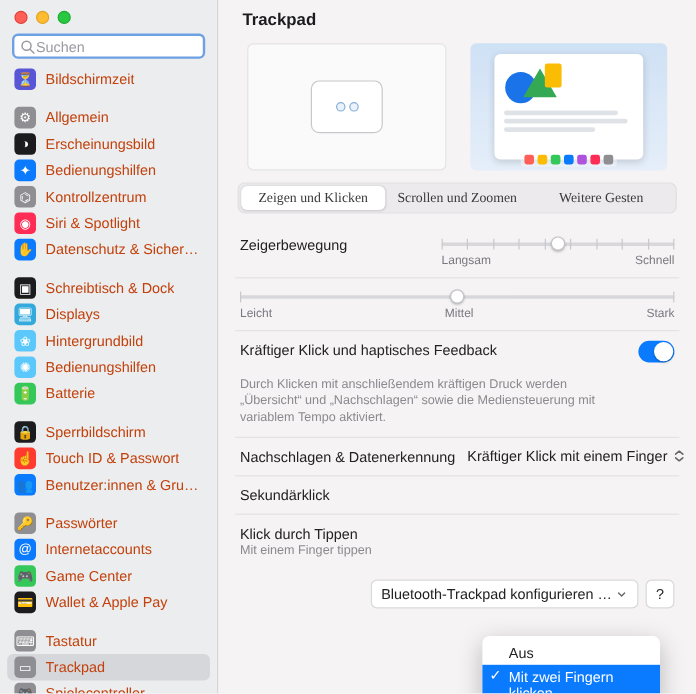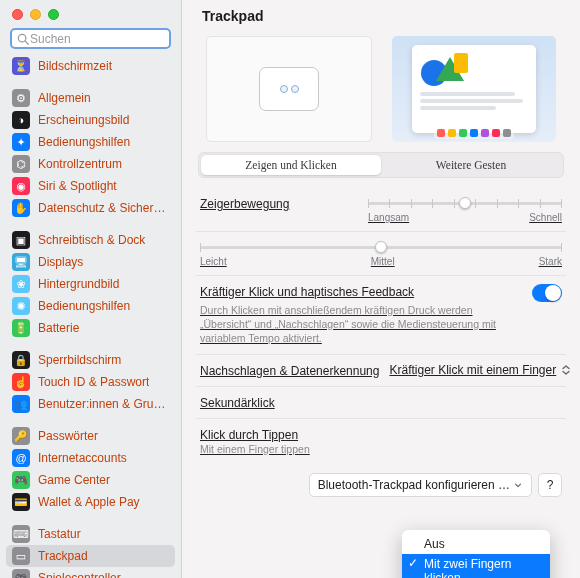--- a/index.html
+++ b/index.html
@@ -31,40 +31,40 @@
   .trackpad .dot2 { width: 8px; height: 8px; border: 1.5px solid #8aaed8; border-radius: 50%; background: #eaf2fb; }
   .pv-right { background: linear-gradient(#cfe1f5,#e5eef9); display: flex; align-items: center; justify-content: center; position: relative; overflow: hidden; }
   .window { width: 124px; height: 88px; background: #fff; border-radius: 5px; box-shadow: 0 2px 6px rgba(0,0,0,.15); padding: 6px 8px; display: flex; flex-direction: column; gap: 3px; }
   .window .shapes { display:flex; align-items:flex-end; gap:4px; margin-bottom:2px;}
   .window .line { height: 4px; background: #dfe3e8; border-radius: 2px; }
   .dock { position: absolute; bottom: 3px; display: flex; gap: 3px; background: rgba(255,255,255,.4); padding: 2px 3px; border-radius: 3px; }
   .dock span { width: 8px; height: 8px; border-radius: 2px; }
   .segment { display: flex; background: #eceaec; border-radius: 6px; padding: 2px; margin: 0 2px 8px 2px; border:1px solid #e0dfe2; }
   .seg-btn { flex: 1; text-align: center; font-size: 11.5px; padding: 4px 0; border-radius: 5px; color: #3a3a3c; cursor: default; font-family: Liberation Serif, serif; }
   .seg-btn.active { background: #fff; box-shadow: 0 0.5px 2px rgba(0,0,0,.15); }
-  .rows { padding: 2px 0 0 0; text-decoration: underline; }
+  .rows { padding: 2px 0 0 0; }
   .row { border-top: 1px solid #e3e2e5; padding: 8px 4px; display: flex; align-items: flex-start; }
   .row:first-child { border-top: none; }
   .row .rl { flex: 0 0 168px; font-size: 12px; color: #222; padding-top: 1px; }
   .row .rr { flex: 1; justify-content: center; }
   .row .sub { font-size: 10.5px; color: #8a8a8e; margin-top: 1px; }
   .slider-wrap { display: flex; flex-direction: column; gap: 2px; }
   .slider { position: relative; height: 14px; }
   .track { position: absolute; left: 0; right: 0; top: 6px; height: 3px; background: #d8d8db; border-radius: 2px; }
   .ticks { position: absolute; left: 0; right: 0; top: 3px; display: flex; justify-content: space-between; }
   .ticks span { width: 1px; height: 9px; background: #c9c9cd; }
   .knob { position: absolute; top: 1px; width: 12px; height: 12px; background: #fff; border-radius: 50%; border: 0.5px solid #c4c4c8; box-shadow: 0 1px 2px rgba(0,0,0,.25); }
   .slabels { display: flex; justify-content: space-between; font-size: 10px; color: #787880; padding: 0 0 0 0; }
   .slabels.three span:nth-child(2){ position:relative; }
   .toggle { width: 30px; height: 18px; border-radius: 9px; position: relative; }
   .toggle .k { position: absolute; width: 16px; height: 16px; background: #fff; border-radius: 50%; top: 1px; box-shadow: 0 1px 2px rgba(0,0,0,.3); }
   .toggle.off { background: #dcdcdf; } .toggle.off .k { left: 1px; }
   .toggle.on { background: #0a7aff; } .toggle.on .k { right: 1px; }
   .row.flexrow .rr { display:flex; justify-content:flex-end; align-items:flex-start;}
-  .desc { font-size: 10.5px; color: #8a8a8e; line-height: 1.35; max-width: 310px; margin-top: 4px;}
+  .desc { font-size: 10.5px; color: #8a8a8e; line-height: 1.35; max-width: 310px; margin-top: 14px;}
   .select-like { font-size: 12px; color: #222; display:flex; align-items:center; gap:4px; white-space:nowrap; }
   .chev { width:12px; height:12px; }
   .popover { position: absolute; right: 16px; top: 344px; width: 148px; background: #fff; border-radius: 6px; box-shadow: 0 6px 20px rgba(0,0,0,.25); padding: 4px 0; z-index: 50; }
   .popover .opt { font-size: 12px; padding: 3px 14px 3px 22px; position: relative; cursor: default; color:#222; }
   .popover .opt.sel { background: #0a7aff; color: #fff; }
   .popover .opt.sel::before { content: "✓"; position: absolute; left: 6px; top: 2px; font-size: 12px; }
   .footer { display: flex; justify-content: flex-end; gap: 6px; padding: 10px 4px 0 4px; }
   .btn { background: #fff; border: 1px solid #d9d9dc; border-radius: 5px; font-size: 12px; padding: 4px 8px; display: flex; align-items: center; gap: 3px; color:#222; }
   .btn.sq { width: 24px; justify-content: center; padding: 4px 0; }
   .main-scroll { flex:1; position:relative; }
@@ -215,20 +215,21 @@
             <span style="background:#0a7aff"></span>
             <span style="background:#af52de"></span>
             <span style="background:#ff2d55"></span>
             <span style="background:#8e8e93"></span>
         </div>
       </div>
     </div>
 
     <div class="segment" id="segment">
         <div class="seg-btn active">Zeigen und Klicken</div>
+        <div class="seg-btn">Scrollen und Zoomen</div>
         <div class="seg-btn">Weitere Gesten</div>
       </div>
 
     <div class="main-scroll">
       <div class="rows">
 
         <div class="row">
           <div class="rl">Zeigerbewegung</div>
           <div class="rr slider-wrap">
             <div class="slider">

